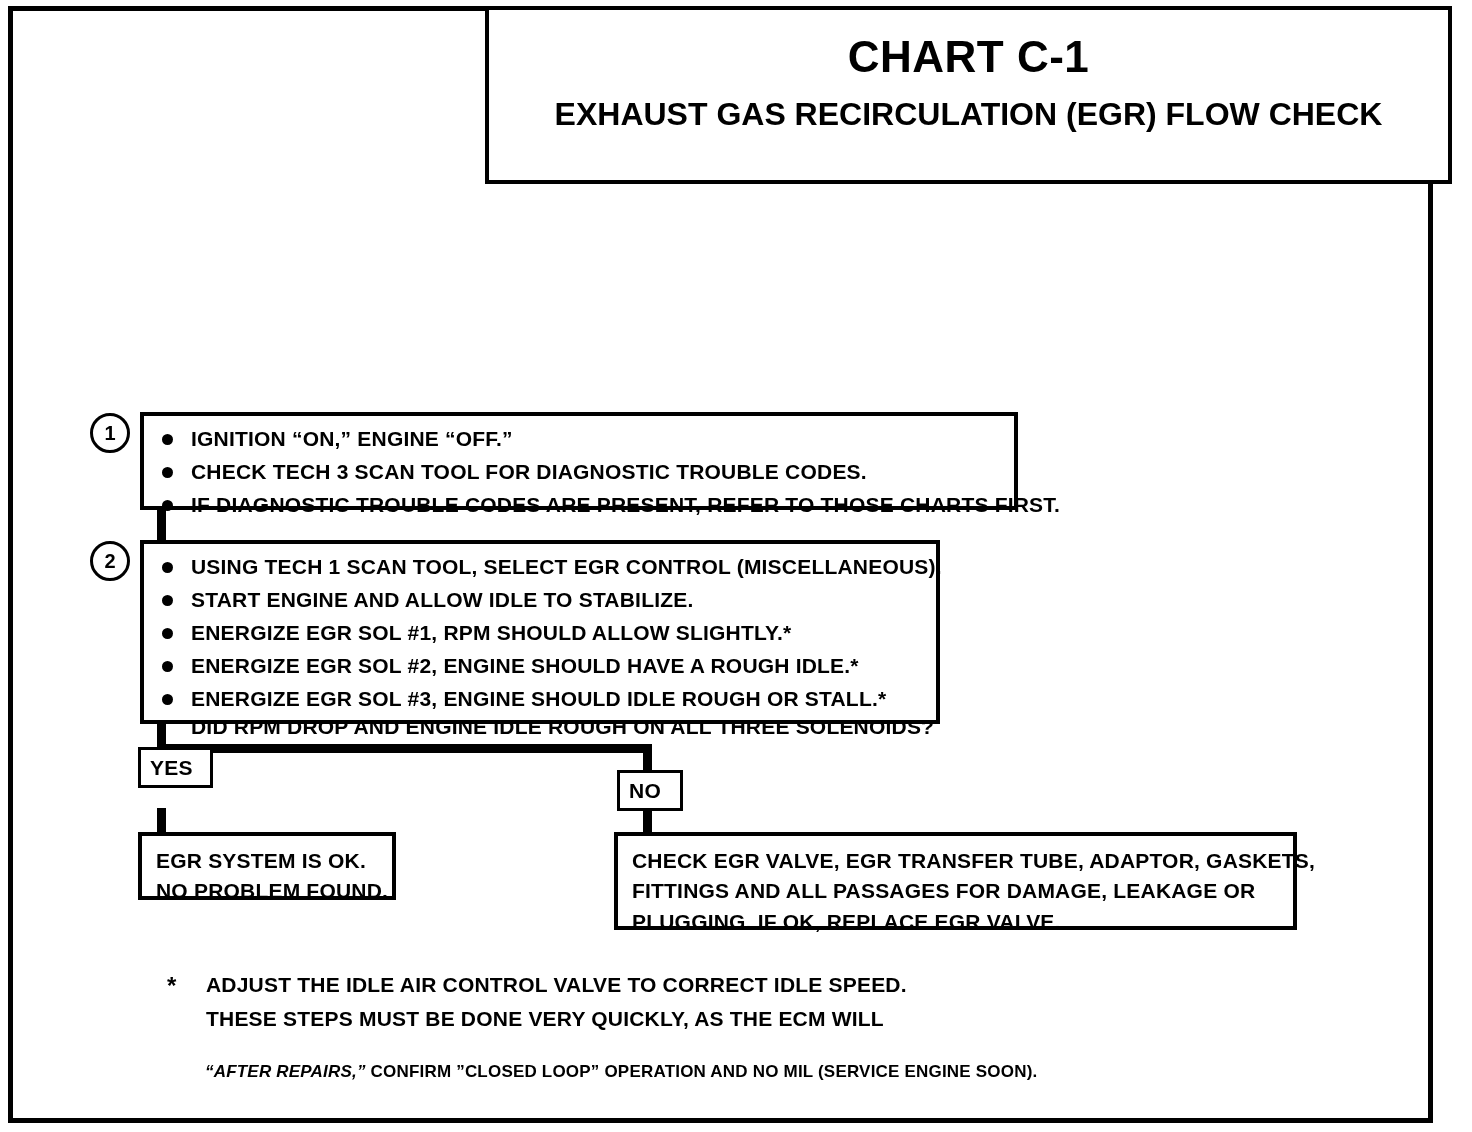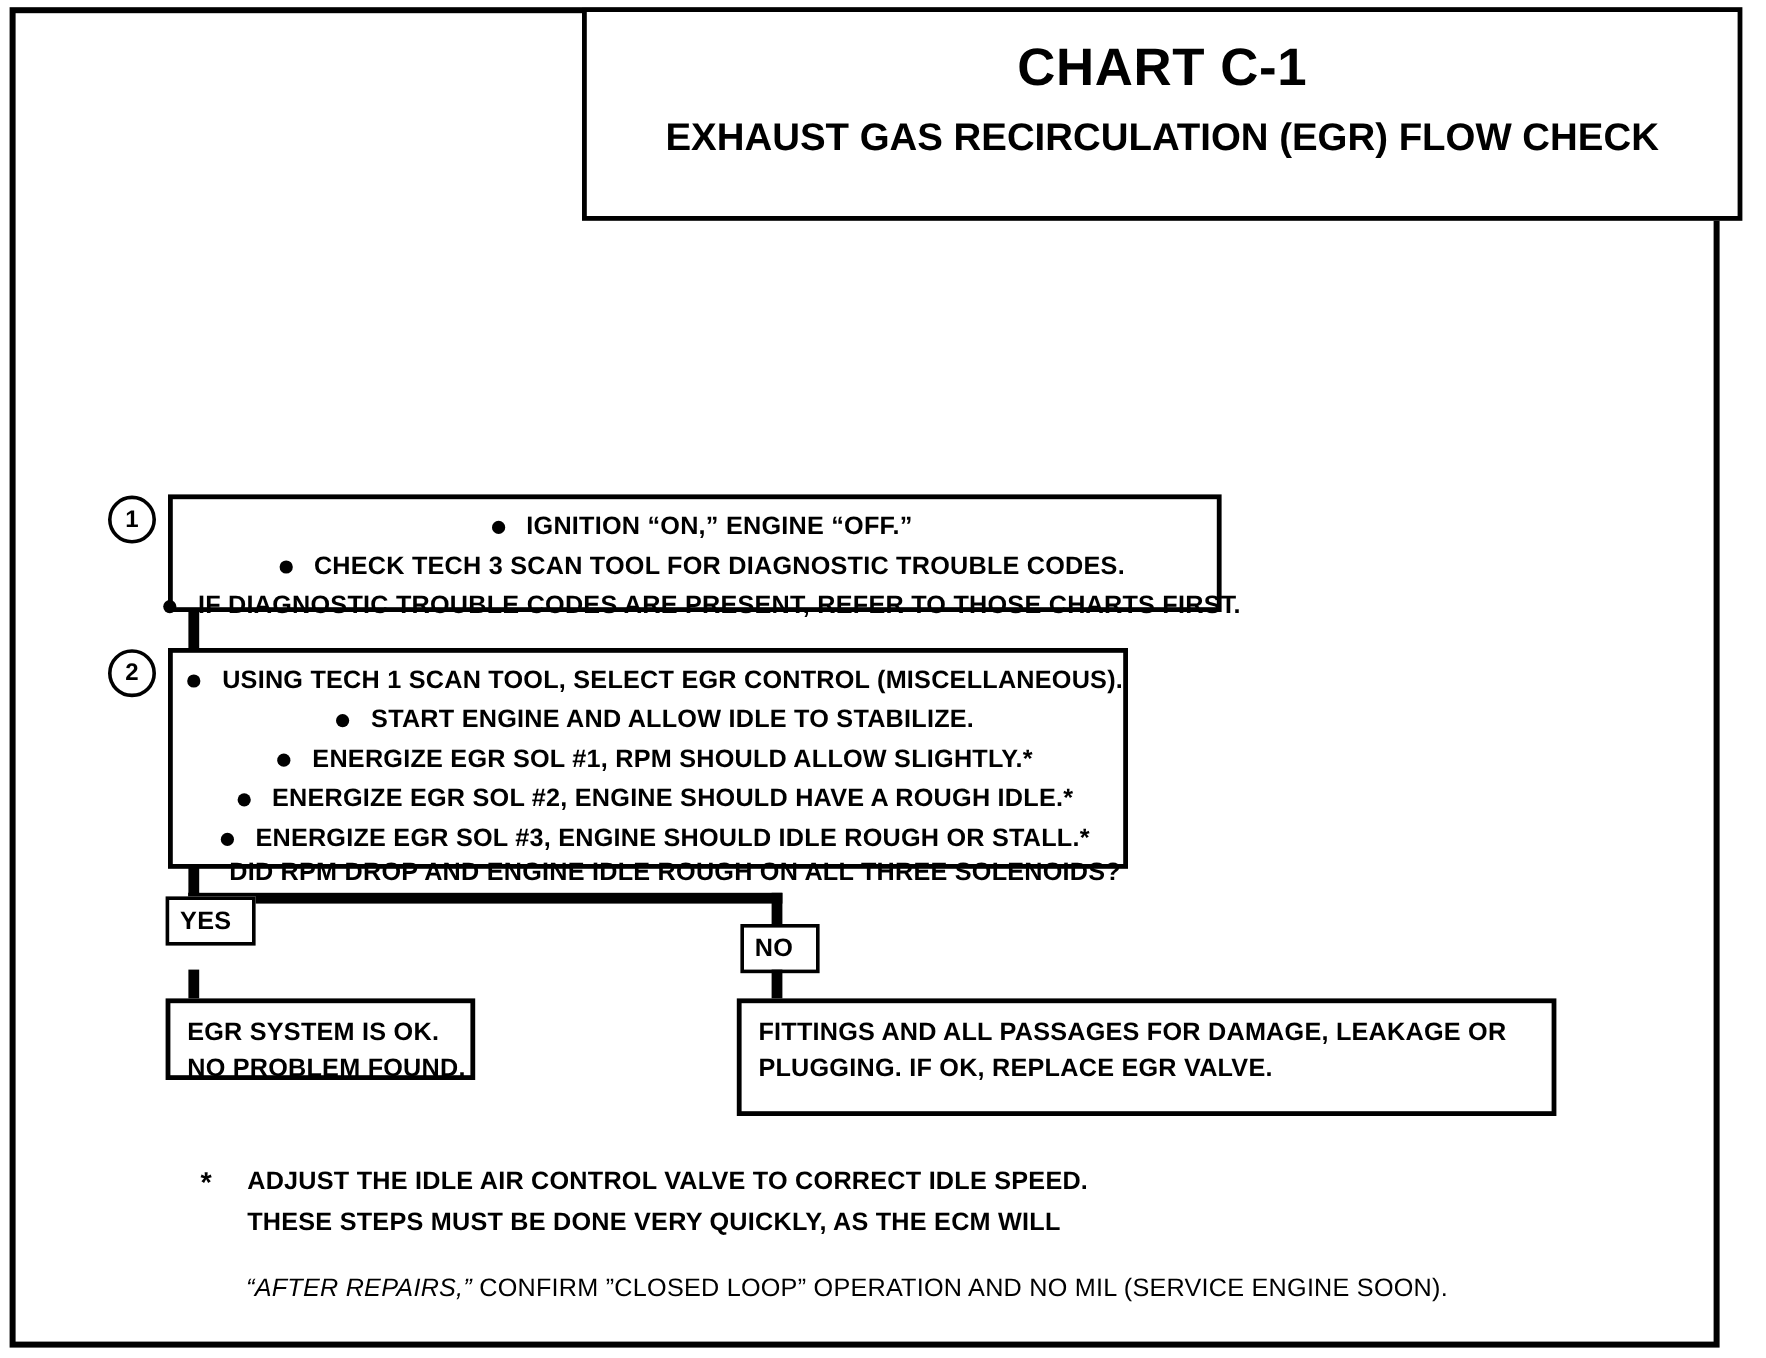--- a/index.html
+++ b/index.html
@@ -97,21 +97,20 @@
   .bullet-list {
     position: absolute;
     left: 18px;
     top: 10px;
     right: 6px;
   }
   .bullet-row {
     display: flex;
     align-items: flex-start;
     margin-bottom: 6px;
-    justify-content: center;
   }
   .bullet-dot {
     width: 11px;
     height: 11px;
     border-radius: 50%;
     background: #000;
     flex: 0 0 auto;
     margin-top: 8px;
     margin-right: 18px;
   }
@@ -171,22 +170,22 @@
     font-weight: bold;
     letter-spacing: 0.2px;
     line-height: 1.6;
     margin-left: 39px;
     white-space: nowrap;
   }
   #afterrepairs-note {
     position: absolute;
     left: 205px;
     top: 1062px;
-    font-size: 21px;
-    font-weight: normal;
+    font-size: 17px;
+    font-weight: bold;
     letter-spacing: 0.2px;
     white-space: nowrap;
   }
   #afterrepairs-note .ital {
     font-style: italic;
   }
 </style>
 </head>
 <body>
 
@@ -263,20 +262,21 @@
       <div>NO PROBLEM FOUND.</div>
     </div>
   </div>
 
   <div class="label-box" style="left:617px; top:770px; width:66px; height:41px;">NO</div>
 
   <div class="conn" style="left:643px; top:808px; width:9px; height:26px;"></div>
 
   <div class="flow-box" style="left:614px; top:832px; width:683px; height:98px;">
     <div class="box-text">
+      <div>CHECK EGR VALVE, EGR TRANSFER TUBE, ADAPTOR, GASKETS,</div>
       <div>FITTINGS AND ALL PASSAGES FOR DAMAGE, LEAKAGE OR</div>
       <div>PLUGGING.  IF OK, REPLACE EGR VALVE.</div>
     </div>
   </div>
 
   <div id="footnote-block">
     <span id="footnote-star">*</span>
     <div class="footnote-line">ADJUST THE IDLE AIR CONTROL VALVE TO CORRECT IDLE SPEED.</div>
     <div class="footnote-line">THESE STEPS MUST BE DONE  VERY QUICKLY, AS THE ECM WILL</div>
   </div>

